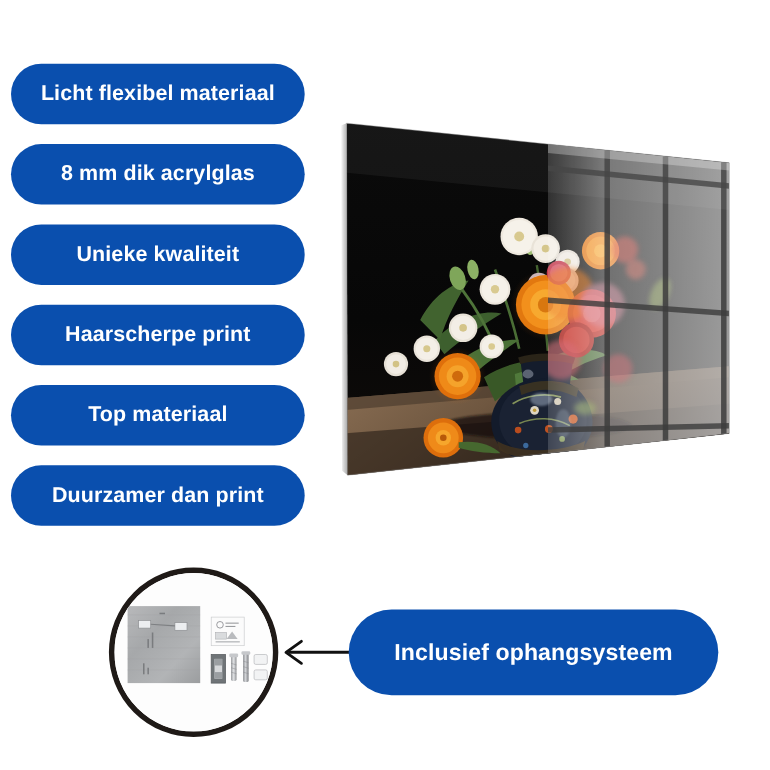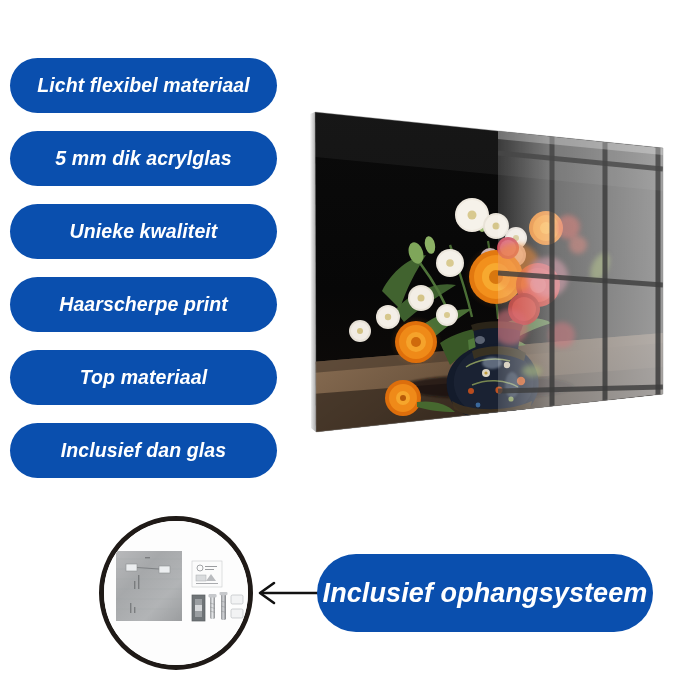--- a/index.html
+++ b/index.html
@@ -24,41 +24,40 @@
     align-items: center;
     justify-content: center;
     background: #0a4fae;
     color: #ffffff;
     border-radius: 999px;
     font-weight: bold;
     letter-spacing: 0.1px;
     text-align: center;
     line-height: 1;
     white-space: nowrap;
-    font-style: italic;
   }
   .badge-left {
     left: 10px;
     width: 267px;
     height: 55px;
     font-size: 19.5px;
   }
   #badge-0 { top: 58px; }
   #badge-1 { top: 131px; }
   #badge-2 { top: 204px; }
   #badge-3 { top: 277px; align-items: center; }
   #badge-4 { top: 350px; }
   #badge-5 { top: 423px; }
 
   #badge-hanging {
     left: 317px;
     top: 554px;
     width: 336px;
     height: 78px;
-    font-size: 27px;
+    font-size: 21px;
     border-radius: 999px;
   }
 
   
   #callout-circle {
     position: absolute;
     left: 99px; top: 516px;
     width: 154px; height: 154px;
     border: 5px solid #1f1a17;
     border-radius: 50%;
@@ -333,33 +332,33 @@
       <polygon points="15,17 363,53 363,96 15,62" fill="#ffffff" opacity="0.05"></polygon>
     </g>
 
     <polygon points="15,17 363,53 363,299 16,337" fill="none" stroke="#8e8e8e" stroke-width="0.8" opacity="0.5"></polygon>
   </svg>
 
   <div class="badge badge-left" id="badge-0">
     <span>Licht flexibel materiaal</span>
   </div>
   <div class="badge badge-left" id="badge-1">
-    <span>5 mm dik acrylglas</span>
+    <span>8 mm dik acrylglas</span>
   </div>
   <div class="badge badge-left" id="badge-2">
     <span>Unieke kwaliteit</span>
   </div>
   <div class="badge badge-left" id="badge-3">
     <span>Haarscherpe print</span>
   </div>
   <div class="badge badge-left" id="badge-4">
     <span>Top materiaal</span>
   </div>
   <div class="badge badge-left" id="badge-5">
-    <span>Inclusief dan glas</span>
+    <span>Duurzamer dan print</span>
   </div>
 
   <div id="callout-circle">
     <svg id="hardware-photo" viewBox="0 0 144 144">
       <defs>
         <linearGradient id="plateGrad" x1="0" y1="0" x2="1" y2="1">
           <stop offset="0%" stop-color="#b8b9bb"></stop>
           <stop offset="35%" stop-color="#a6a8aa"></stop>
           <stop offset="70%" stop-color="#b2b4b6"></stop>
           <stop offset="100%" stop-color="#9b9d9f"></stop>

